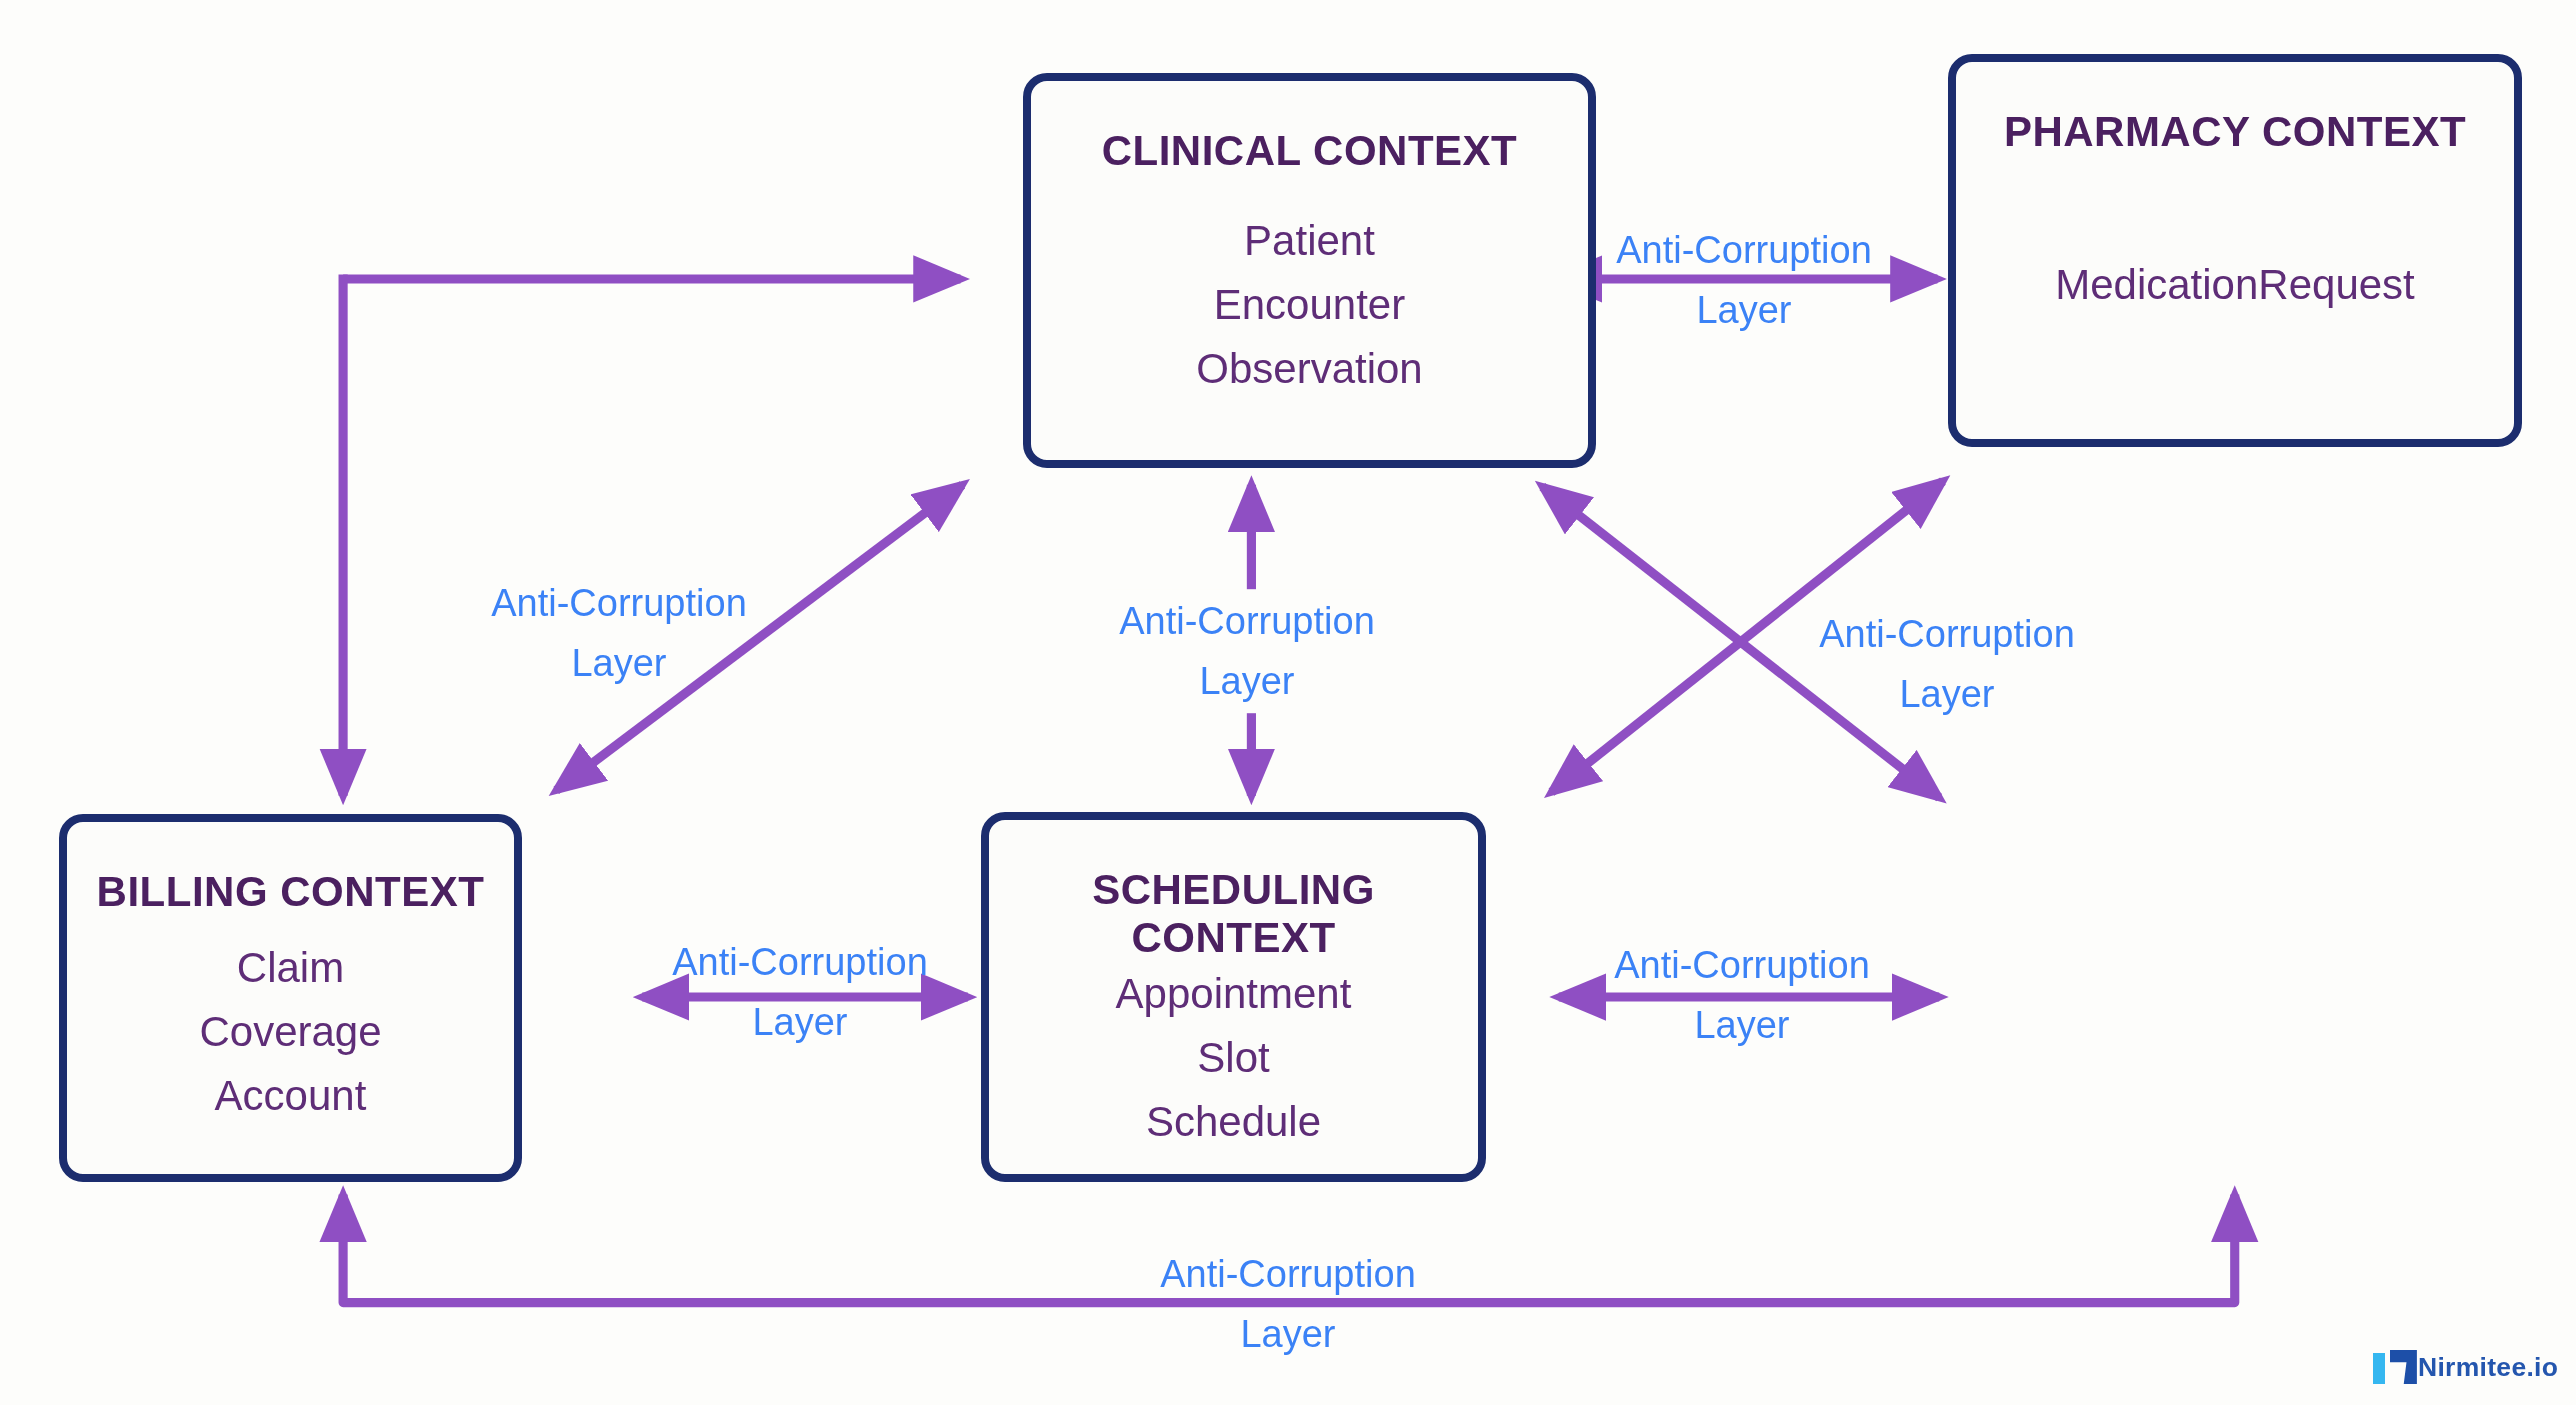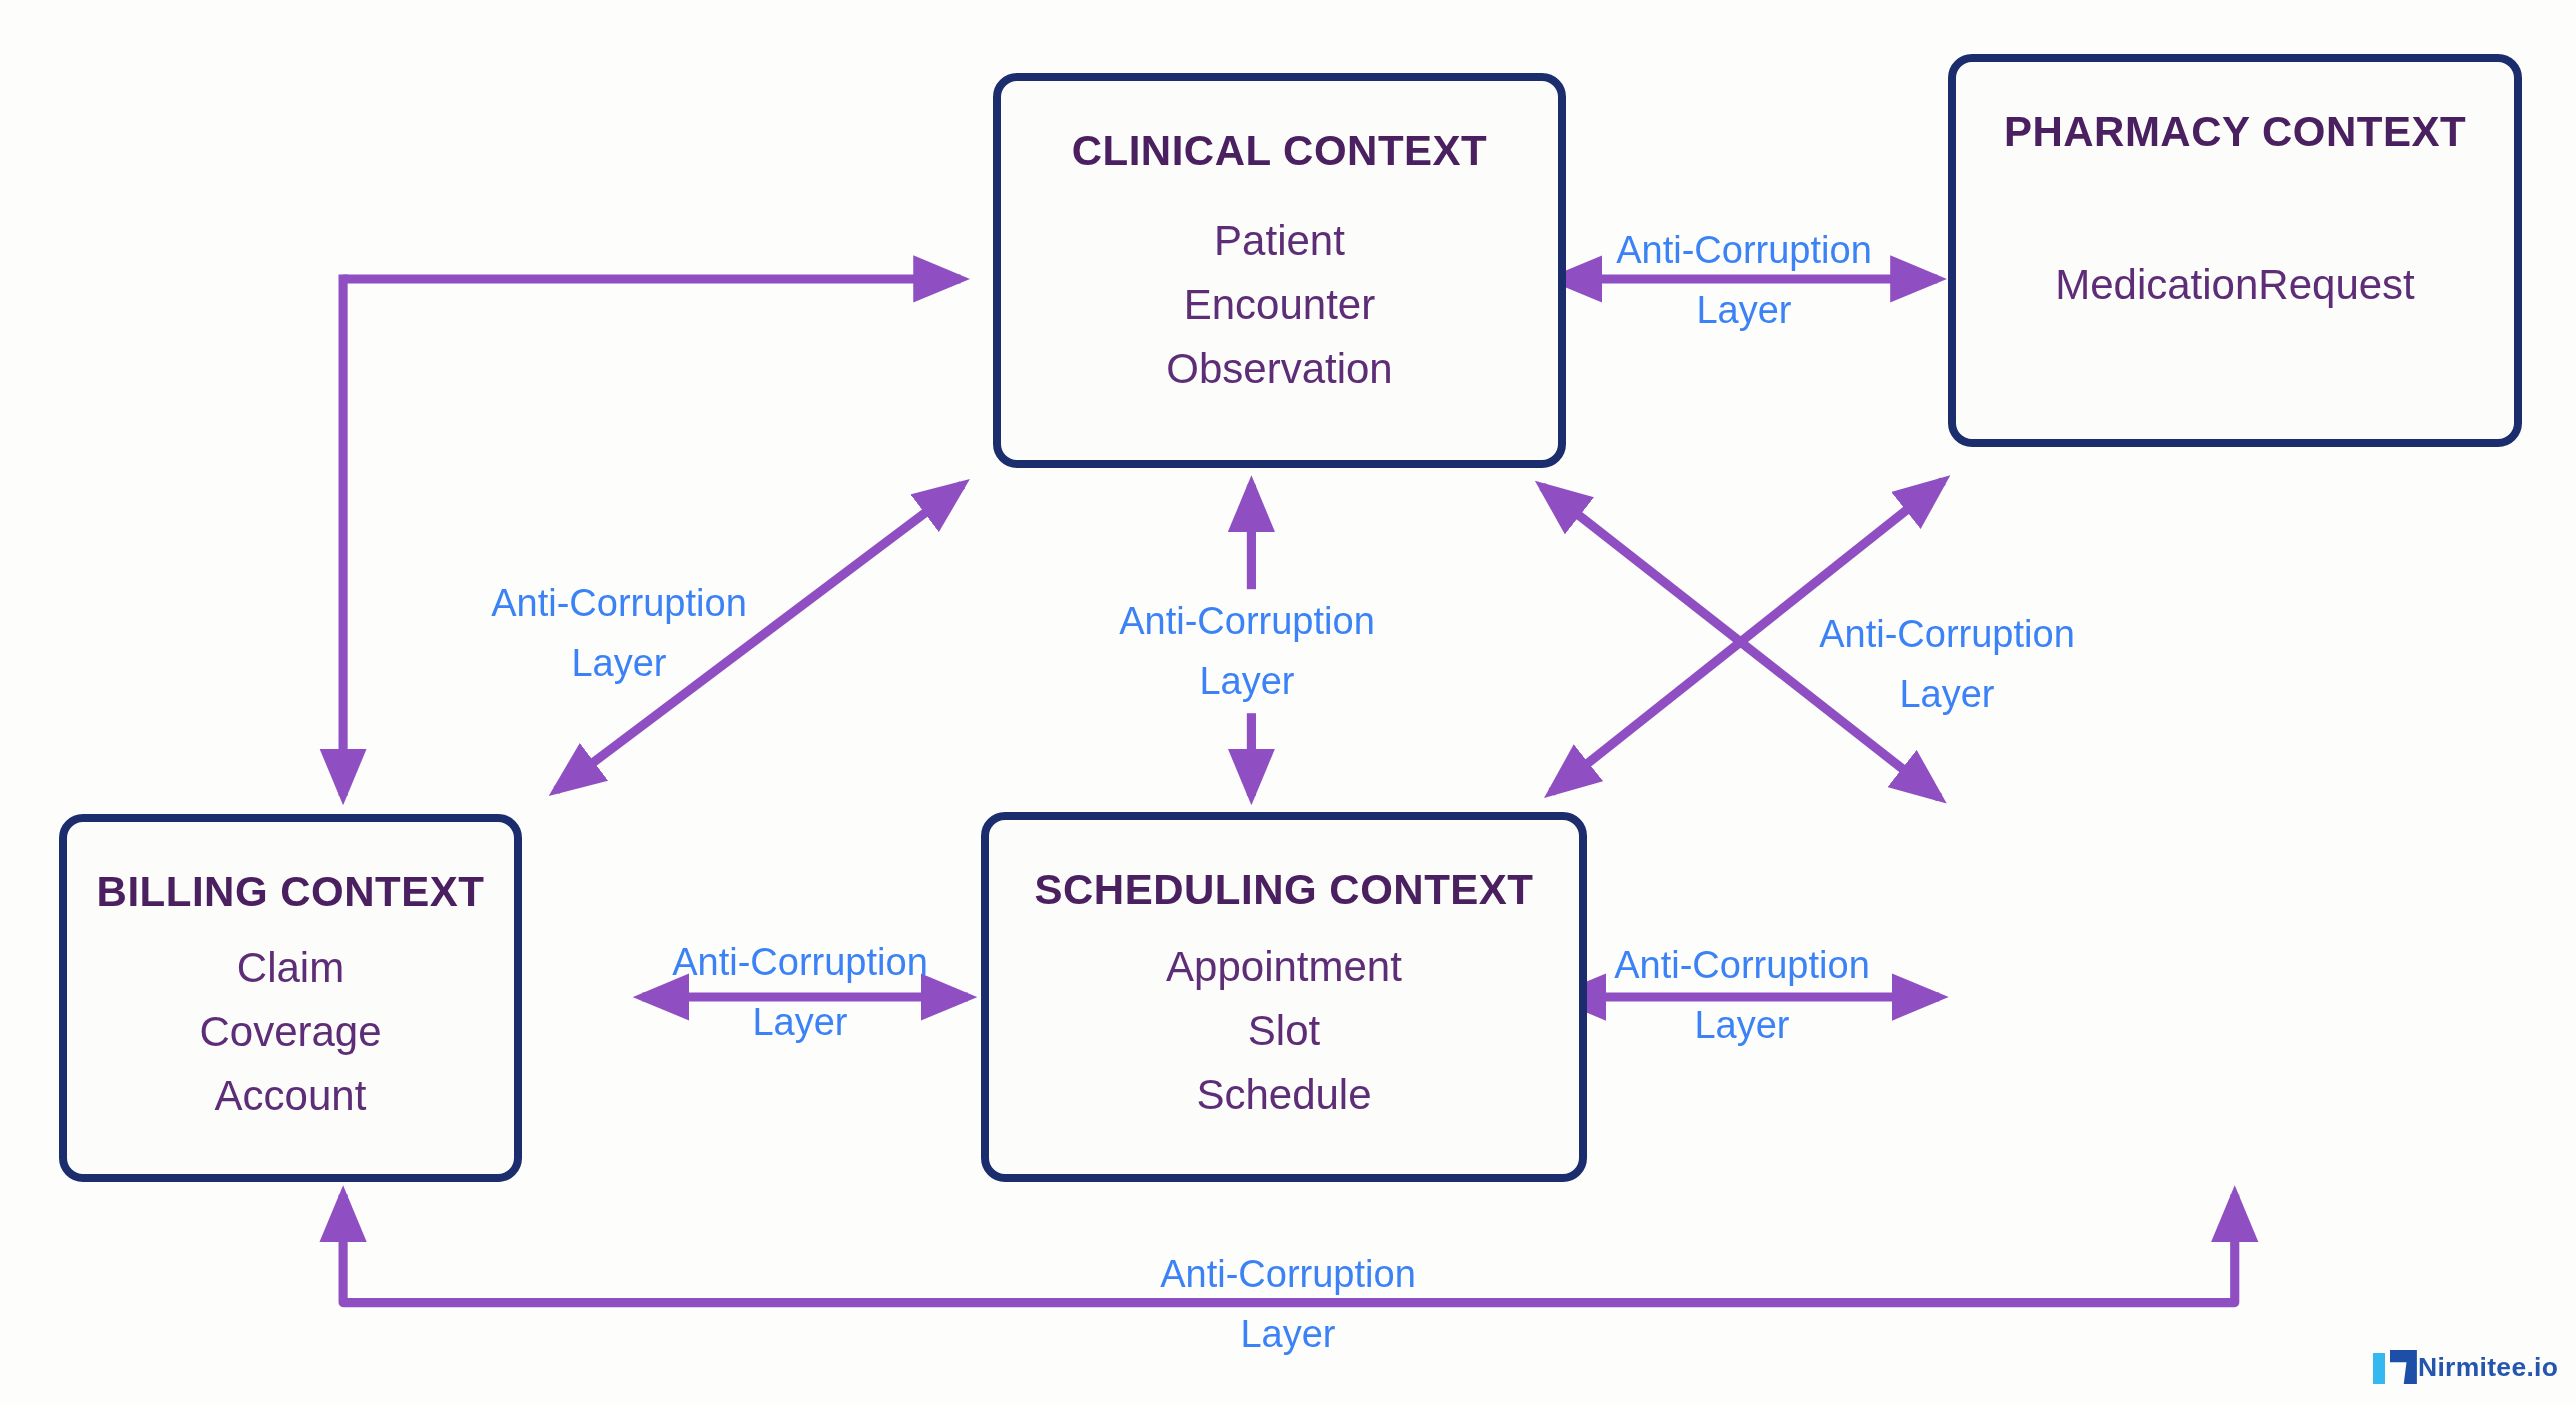--- a/index.html
+++ b/index.html
@@ -118,21 +118,21 @@
       <path d="M2124 526 L1696 866" marker-start="url(#ah)" marker-end="url(#ah)"></path>
 
       <path d="M702 1090 H1058" marker-start="url(#ah)" marker-end="url(#ah)"></path>
 
       <path d="M1704 1090 H2120" marker-start="url(#ah)" marker-end="url(#ah)"></path>
 
       <path d="M375 1306 V1424 H2443 V1306" marker-start="url(#ah)" marker-end="url(#ah)"></path>
     </g>
   </svg>
 
-  <div class="ctx-box" style="left:993px; top:73px; width:573px; height:395px;">
+  <div class="ctx-box" style="left:1023px; top:73px; width:573px; height:395px;">
     <div class="ctx-title">CLINICAL CONTEXT</div>
     <div class="ctx-entities">
       <div class="ctx-entity">Patient</div>
       <div class="ctx-entity">Encounter</div>
       <div class="ctx-entity">Observation</div>
     </div>
   </div>
 
   <div class="ctx-box" style="left:1948px; top:54px; width:574px; height:393px;">
     <div class="ctx-title">PHARMACY CONTEXT</div>
@@ -143,21 +143,21 @@
 
   <div class="ctx-box" style="left:59px; top:814px; width:463px; height:368px;">
     <div class="ctx-title">BILLING CONTEXT</div>
     <div class="ctx-entities">
       <div class="ctx-entity">Claim</div>
       <div class="ctx-entity">Coverage</div>
       <div class="ctx-entity">Account</div>
     </div>
   </div>
 
-  <div class="ctx-box" style="left:981px; top:812px; width:606px; height:370px;">
+  <div class="ctx-box" style="left:981px; top:812px; width:505px; height:370px;">
     <div class="ctx-title">SCHEDULING CONTEXT</div>
     <div class="ctx-entities">
       <div class="ctx-entity">Appointment</div>
       <div class="ctx-entity">Slot</div>
       <div class="ctx-entity">Schedule</div>
     </div>
   </div>
 
 
   <div class="acl-label" style="left:1744px; top:280px;">

